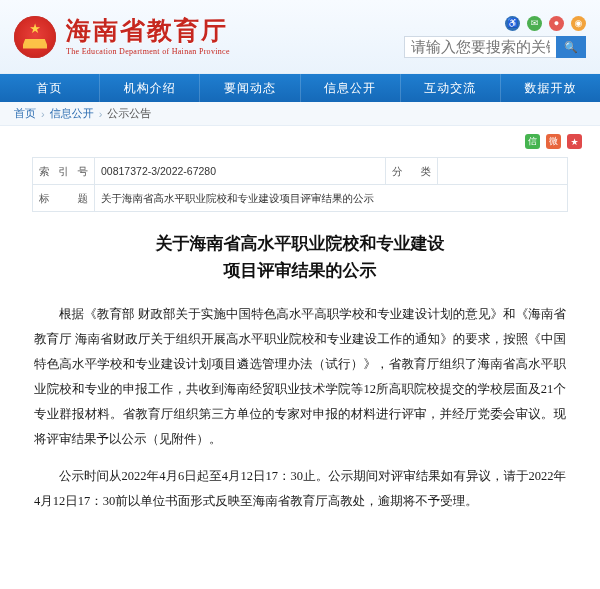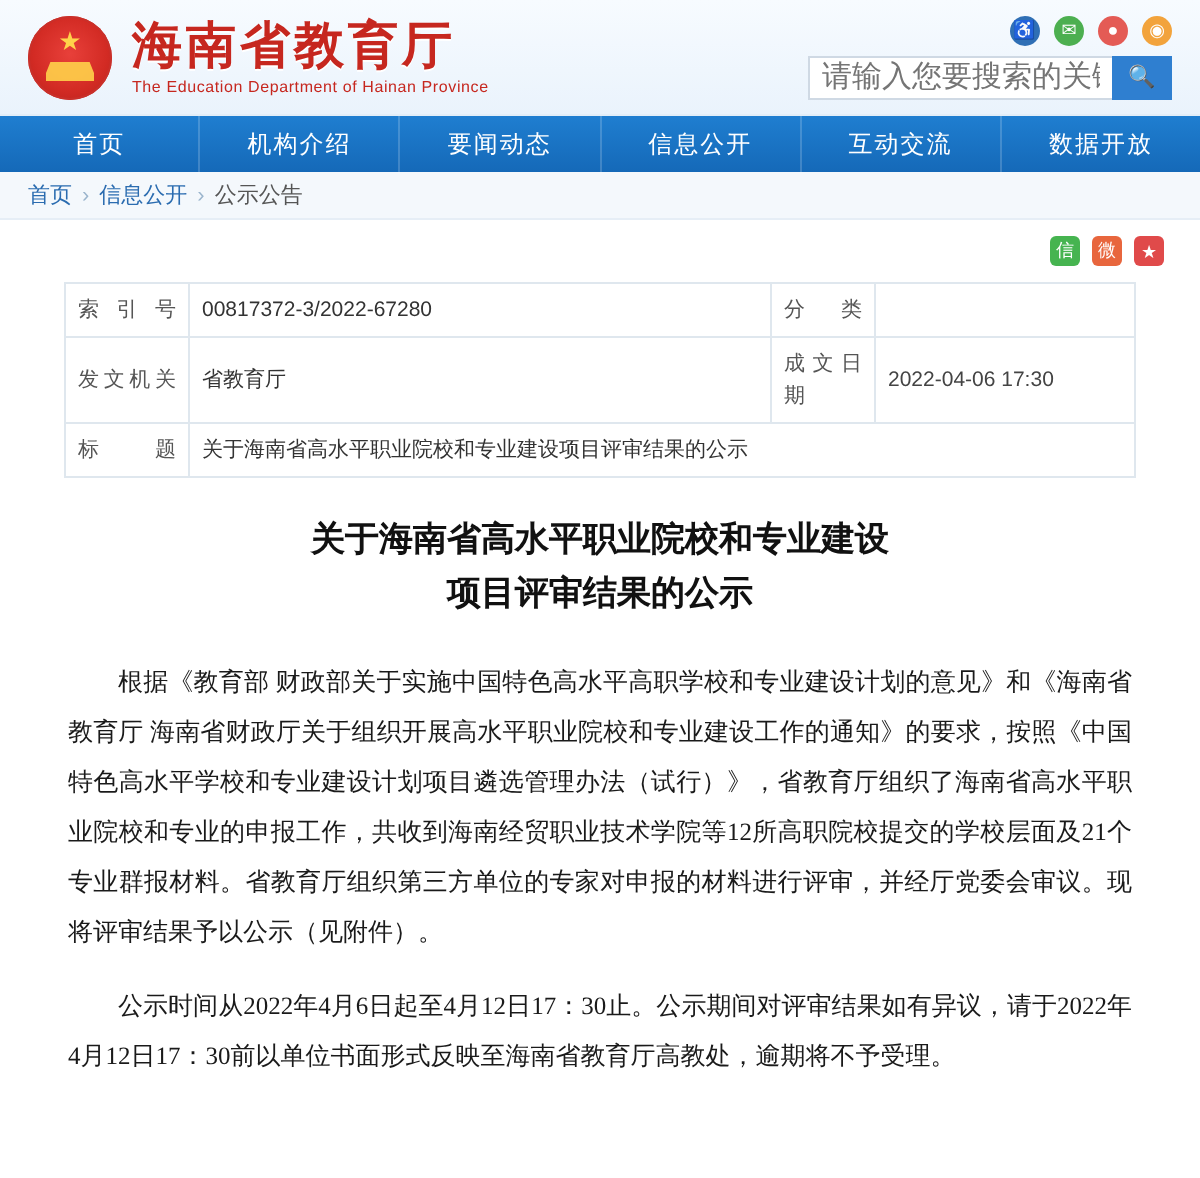--- a/index.html
+++ b/index.html
@@ -10,21 +10,21 @@
     background: #ffffff;
     font-family: "Liberation Sans", sans-serif;
     font-size: 12px;
     color: #222;
     overflow: hidden;
   }
 
   
   .header {
     position: relative;
-    height: 58px;
+    height: 74px;
     background: linear-gradient(180deg,#f7fbff 0%, #eaf3fc 100%);
     border-bottom: 1px solid #e3eef8;
     display: flex;
     align-items: center;
   }
   .emblem {
     width: 42px; height: 42px;
     margin-left: 14px;
     border-radius: 50%;
     background: radial-gradient(circle at 50% 45%, #e8403a 0%, #d32b24 58%, #b51f1a 100%);
@@ -53,21 +53,21 @@
     color: #c6271f;
     letter-spacing: 2px;
     line-height: 28px;
     text-shadow: 0 1px 0 #fff;
   }
   .sitename .en {
     font-size: 8px;
     color: #c6271f;
     letter-spacing: .3px;
     margin-top: 2px;
-    font-family: Liberation Sans, sans-serif;
+    font-family: Liberation Serif, serif;
   }
 
   .header-right {
     margin-left: auto;
     margin-right: 14px;
     display: flex;
     flex-direction: column;
     align-items: flex-end;
     gap: 5px;
   }
@@ -246,26 +246,20 @@
 <div class="meta-wrap">
   <table class="meta">
     <tbody>
         <tr>
       <td class="lbl">索引号</td>
       <td class="val">00817372-3/2022-67280</td>
       <td class="lbl2">分　类</td>
       <td class="val2"></td>
     </tr>
     <tr>
-      <td class="lbl">发文机关</td>
-      <td class="val">省教育厅</td>
-      <td class="lbl2">成文日期</td>
-      <td class="val2">2022-04-06 17:30</td>
-    </tr>
-    <tr>
       <td class="lbl">标题</td>
       <td class="val" colspan="3">关于海南省高水平职业院校和专业建设项目评审结果的公示</td>
     </tr>
   </tbody>
     </table>
 </div>
 
 <div class="article">
   <div class="title">
     <div>关于海南省高水平职业院校和专业建设</div>

